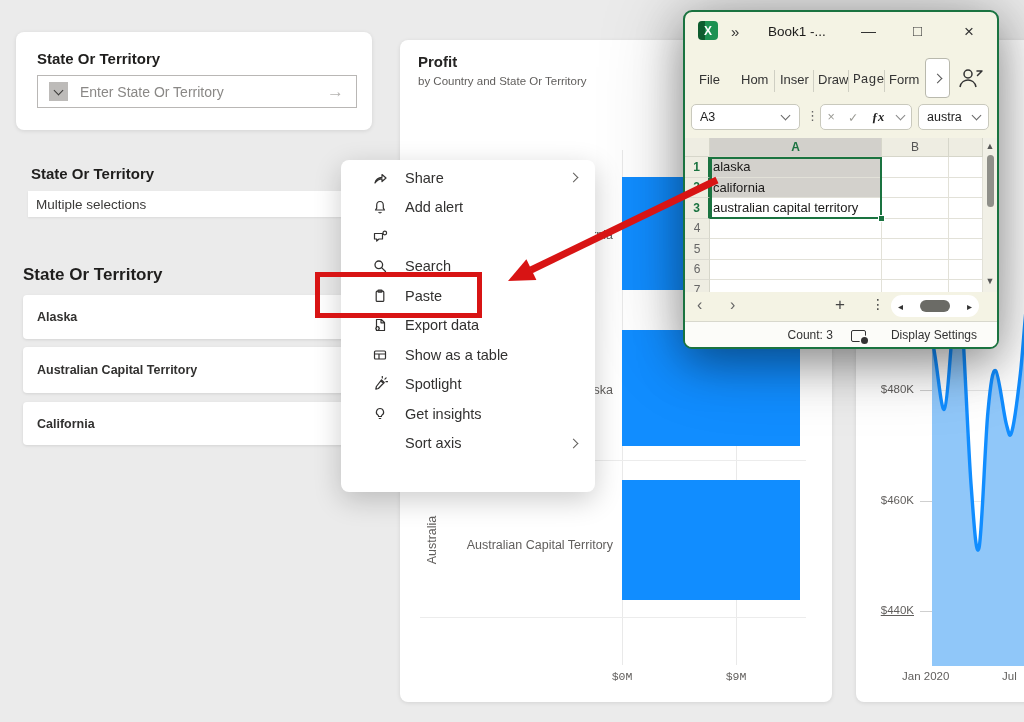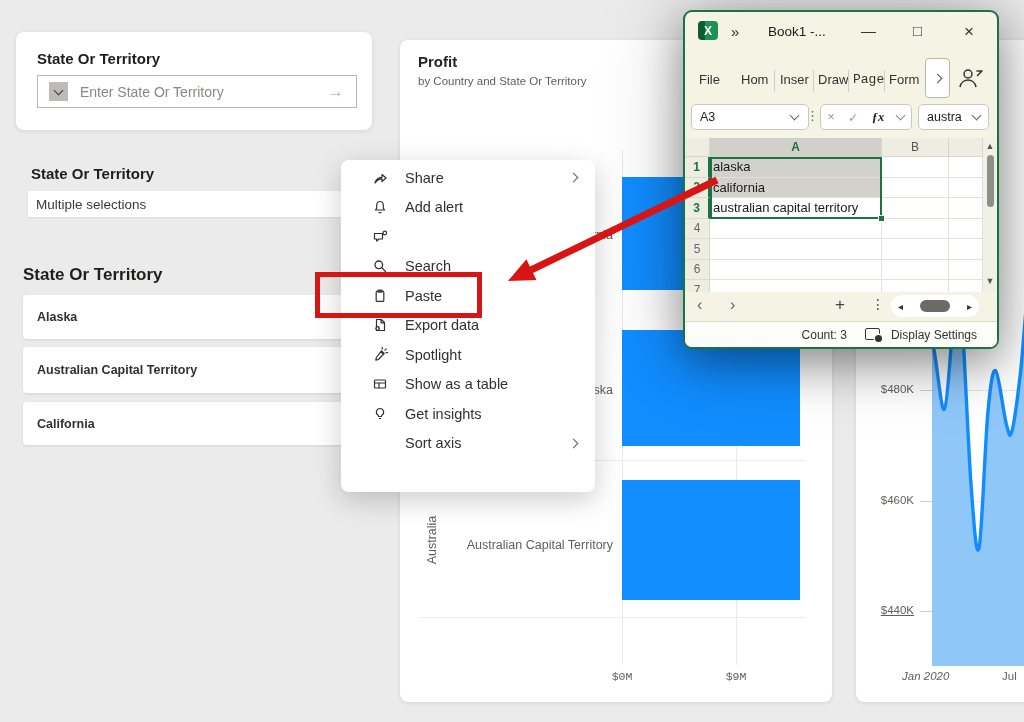--- a/index.html
+++ b/index.html
@@ -160,21 +160,21 @@
       <defs>
           <clipPath id="pc">
             <rect x="76" y="0" width="114" height="626"></rect>
           </clipPath>
         </defs>
       <g clip-path="url(#pc)">
         <path id="area-path" fill="#90C7F9" stroke="none" d="M60.4,222.9C63.2,236.7,72.6,281.4,77.3,305.8C82.0,330.2,85.1,372.1,88.3,369.3C91.6,366.6,94.2,309.0,96.8,289.2C99.4,269.4,100.9,224.8,104.0,250.6C107.0,276.3,111.8,401.1,115.0,443.9C118.2,486.7,120.2,519.4,123.1,507.5C125.9,495.5,129.1,401.6,131.9,372.1C134.7,342.6,136.7,328.8,139.7,330.7C142.7,332.5,147.4,373.0,150.1,383.1C152.8,393.3,153.6,399.7,155.9,391.4C158.3,383.1,161.7,356.9,164.4,333.4C167.1,309.9,169.2,270.8,172.2,250.6C175.2,230.3,180.9,218.3,182.6,211.9L182.6,626 L60.4,626 Z"></path>
         <path id="line-path" fill="none" stroke="#118DFF" stroke-width="3.4" stroke-linejoin="round" stroke-linecap="round" d="M60.4,222.9C63.2,236.7,72.6,281.4,77.3,305.8C82.0,330.2,85.1,372.1,88.3,369.3C91.6,366.6,94.2,309.0,96.8,289.2C99.4,269.4,100.9,224.8,104.0,250.6C107.0,276.3,111.8,401.1,115.0,443.9C118.2,486.7,120.2,519.4,123.1,507.5C125.9,495.5,129.1,401.6,131.9,372.1C134.7,342.6,136.7,328.8,139.7,330.7C142.7,332.5,147.4,373.0,150.1,383.1C152.8,393.3,153.6,399.7,155.9,391.4C158.3,383.1,161.7,356.9,164.4,333.4C167.1,309.9,169.2,270.8,172.2,250.6C175.2,230.3,180.9,218.3,182.6,211.9"></path>
       </g>
     </svg>
-    <div class="lc-x" style="left:46px;font-style:italic;">Jan 2020</div>
+    <div class="lc-x" style="left:46px;">Jan 2020</div>
     <div class="lc-x" style="left:146px;">Jul</div>
   </div>
 
   <div class="menu">
     <div class="mi">
       <svg class="ic mic" viewBox="0 0 16 16" fill="none" stroke="currentColor" stroke-width="1.2" stroke-linejoin="round">
           <path d="M3 13c.8-3.6 3.4-5.5 7-5.7V4.5L14 8l-4 3.5V8.8C7 8.9 4.7 10.6 3 13Z"></path>
         </svg>
       <span class="lbl">Share</span>
         <span class="sub cv right"></span>
@@ -208,31 +208,31 @@
     <div class="mi">
       <svg class="ic mic" viewBox="0 0 16 16" fill="none" stroke="currentColor" stroke-width="1.2" stroke-linejoin="round">
           <path d="M4.5 2.5h4.8l3.2 3V13.5H4.5Z M9 2.8v3h3.2"></path>
           <circle cx="5.6" cy="11.4" r="2.3" fill="currentColor" stroke="none"></circle>
           <path d="M5.6 10.2v2.2 M4.8 11.6l.8.9.8-.9" stroke="#fff" stroke-width="1"></path>
         </svg>
       <span class="lbl">Export data</span>
     </div>
     <div class="mi">
       <svg class="ic mic" viewBox="0 0 16 16" fill="none" stroke="currentColor" stroke-width="1.2" stroke-linejoin="round">
+          <rect x="2.5" y="4" width="11" height="8" rx="1"></rect>
+          <path d="M2.5 7h11 M7 7v5"></path>
+        </svg>
+      <span class="lbl">Show as a table</span>
+    </div>
+    <div class="mi">
+      <svg class="ic mic" viewBox="0 0 16 16" fill="none" stroke="currentColor" stroke-width="1.2" stroke-linejoin="round">
           <path d="M9.5 3.8l2.7 2.7-5.8 6-2.6.6.6-2.6Z M8.6 4.7l2.7 2.7"></path>
           <path d="M12.9 3.1l1.2-1.2 M14 5.7h1.6 M10.3 1.9V.3" stroke-linecap="round"></path>
         </svg>
       <span class="lbl">Spotlight</span>
-    </div>
-    <div class="mi">
-      <svg class="ic mic" viewBox="0 0 16 16" fill="none" stroke="currentColor" stroke-width="1.2" stroke-linejoin="round">
-          <rect x="2.5" y="4" width="11" height="8" rx="1"></rect>
-          <path d="M2.5 7h11 M7 7v5"></path>
-        </svg>
-      <span class="lbl">Show as a table</span>
     </div>
     <div class="mi">
       <svg class="ic mic" viewBox="0 0 16 16" fill="none" stroke="currentColor" stroke-width="1.2" stroke-linejoin="round">
           <path d="M8 2.5a3.6 3.6 0 0 1 2 6.6c-.5.4-.6.9-.6 1.4H6.6c0-.5-.1-1-.6-1.4A3.6 3.6 0 0 1 8 2.5Z M6.8 12.5h2.4"></path>
         </svg>
       <span class="lbl">Get insights</span>
     </div>
     <div class="mi noicon">
       <span class="lbl">Sort axis</span>
         <span class="sub cv right"></span>
@@ -259,21 +259,21 @@
     <div class="rib-tab" style="left:204px;">Form</div>
     <div class="rib-more">
         <span class="cv right"></span>
       </div>
     <svg class="abs" style="left:272px; top:54px;" width="28" height="24" viewBox="0 0 28 24" fill="none" stroke="#333" stroke-width="1.5">
         <circle cx="11" cy="8" r="4"></circle>
         <path d="M3 21c1-5 5-7 8-7s7 2 8 7"></path>
         <path d="M20 5h5 M25 5l-4.5 4.5" stroke-linecap="round"></path>
       </svg>
 
-    <div class="fbox" style="left:6px; width:118px; padding-left:8px; justify-content:space-between;gap:42px;">
+    <div class="fbox" style="left:6px; width:109px; padding-left:8px; justify-content:space-between;gap:42px;">
       <span>A3</span>
         <span class="cv down" style="margin-right:10px; color:#666;"></span>
     </div>
     <div class="abs" style="left:121px; top:96px; color:#666; font-size:13px;">⋮</div>
     <div class="fbox" style="left:135px; width:92px; justify-content:space-around;">
       <span class="gray">×</span>
       <span class="gray">✓</span>
       <span style="font-family:'Liberation Serif',serif; font-style:italic; font-weight:bold;">ƒx</span>
       <span class="cv down" style="color:#888;"></span>
     </div>
@@ -336,21 +336,21 @@
       <span class="abs" style="left:186px; top:3px; font-size:14px; color:#444;">⋮</span>
       <div class="hpill">
         <span>◂</span>
         <div class="hthumb"></div>
         <span>▸</span>
       </div>
     </div>
 
     <div class="statusbar">
       <span>Count: 3</span>
-      <span style="display:flex; align-items:flex-start; gap:11px;">
+      <span style="display:flex; align-items:flex-end; gap:25px;">
         <span class="ds-icon"></span>
         <span>Display Settings</span>
       </span>
     </div>
   </div>
 
   <div class="red-rect"></div>
   <svg id="arrow-svg" width="1024" height="722" viewBox="0 0 1024 722">
     <line x1="717" y1="180" x2="531" y2="270" stroke="#d81414" stroke-width="7"></line>
     <polygon points="508,281 526.4,259.3 536.4,280.1" fill="#d81414"></polygon>

